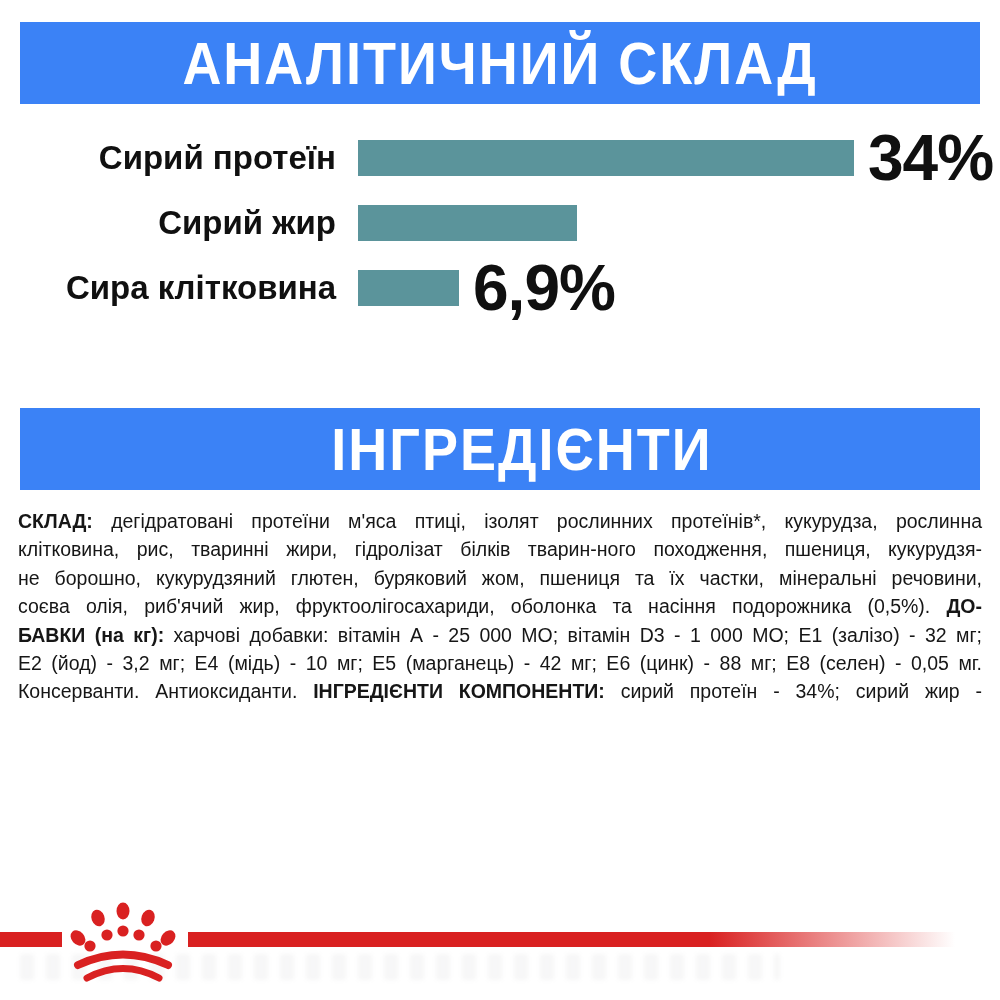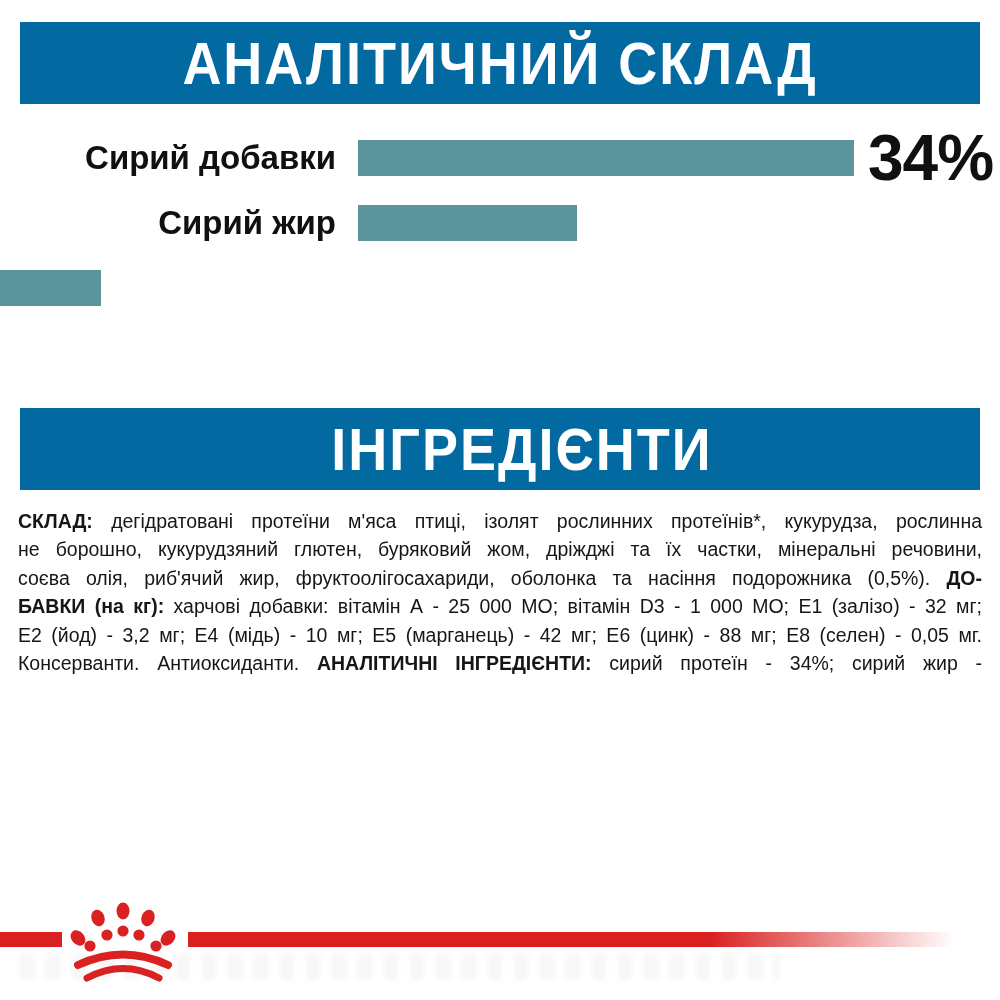--- a/index.html
+++ b/index.html
@@ -1,21 +1,21 @@
 <!DOCTYPE html>
 <html><head>
 <meta charset="utf-8">
 <style>
   html,body{margin:0;padding:0;}
   body{
     width:1000px;height:1000px;position:relative;background:#ffffff;
     font-family:"Liberation Sans", sans-serif;color:#141414;overflow:hidden;
   }
   .banner{
-    margin:0 20px;height:82px;background:#0369a1;
+    margin:0 20px;height:82px;background:#3b82f6;
     display:flex;align-items:center;justify-content:center;
   }
   .banner .banner-text{
     color:#ffffff;font-weight:bold;font-size:54px;letter-spacing:2px;
     transform:scaleY(1.08);white-space:nowrap;
   }
   #banner-top{margin-top:22px;}
   #banner-ingredients{margin-top:102px;padding-left:44px;}
   .chart{margin-top:36px;}
   .chart-row{display:flex;align-items:center;height:36px;margin-bottom:29px;}
@@ -52,44 +52,47 @@
 </style>
 </head>
 <body>
 
 <div class="banner" id="banner-top">
   <div class="banner-text">АНАЛІТИЧНИЙ СКЛАД</div>
 </div>
 
 <div class="chart">
   <div class="chart-row">
-    <div class="bar-label">Сирий добавки</div>
+    <div class="bar-label">Сирий протеїн</div>
     <div class="bar" style="width: 496px; background: rgb(91, 148, 155);"></div>
     <div class="bar-value">34%</div>
   </div>
   <div class="chart-row">
     <div class="bar-label">Сирий жир</div>
     <div class="bar" style="width: 219px; background: rgb(91, 148, 155);"></div>
   </div>
   <div class="chart-row">
+    <div class="bar-label">Сира клітковина</div>
     <div class="bar" style="width: 101px; background: rgb(91, 148, 155);"></div>
+    <div class="bar-value">6,9%</div>
   </div>
 </div>
 
 <div class="banner" id="banner-ingredients">
   <div class="banner-text">ІНГРЕДІЄНТИ</div>
 </div>
 
 <div class="composition">
     <div class="comp-line just"><span class="b">СКЛАД: </span><span>дегідратовані протеїни м'яса птиці, ізолят рослинних протеїнів*, кукурудза, рослинна</span></div>
-    <div class="comp-line just"><span>не борошно, кукурудзяний глютен, буряковий жом, дріжджі та їх частки, мінеральні речовини,</span></div>
+    <div class="comp-line just"><span>клітковина, рис, тваринні жири, гідролізат білків тварин-ного походження, пшениця, кукурудзя-</span></div>
+    <div class="comp-line just"><span>не борошно, кукурудзяний глютен, буряковий жом, пшениця та їх частки, мінеральні речовини,</span></div>
     <div class="comp-line just"><span>соєва олія, риб'ячий жир, фруктоолігосахариди, оболонка та насіння подорожника (0,5%). </span><span class="b">ДО-</span></div>
     <div class="comp-line just"><span class="b">БАВКИ (на кг): </span><span>харчові добавки: вітамін А - 25 000 МО; вітамін D3 - 1 000 МО; Е1 (залізо) - 32 мг;</span></div>
     <div class="comp-line just"><span>Е2 (йод) - 3,2 мг; Е4 (мідь) - 10 мг; Е5 (марганець) - 42 мг; Е6 (цинк) - 88 мг; Е8 (селен) - 0,05 мг.</span></div>
-    <div class="comp-line just"><span>Консерванти. Антиоксиданти. </span><span class="b">АНАЛІТИЧНІ ІНГРЕДІЄНТИ: </span><span>сирий протеїн - 34%; сирий жир -</span></div>
+    <div class="comp-line just"><span>Консерванти. Антиоксиданти. </span><span class="b">ІНГРЕДІЄНТИ КОМПОНЕНТИ: </span><span>сирий протеїн - 34%; сирий жир -</span></div>
   </div>
 
 <div class="footer">
   <div class="stripe stripe-left"></div>
   <div class="stripe stripe-right"></div>
   <div class="ghost-strip"></div>
   <div class="logo-box">
     <svg width="122" height="86" viewBox="0 0 122 86" xmlns="http://www.w3.org/2000/svg">
       <g fill="#d92121">
         <ellipse cx="16" cy="38" rx="6.5" ry="8.5" transform="rotate(-42 16 38)"></ellipse>

